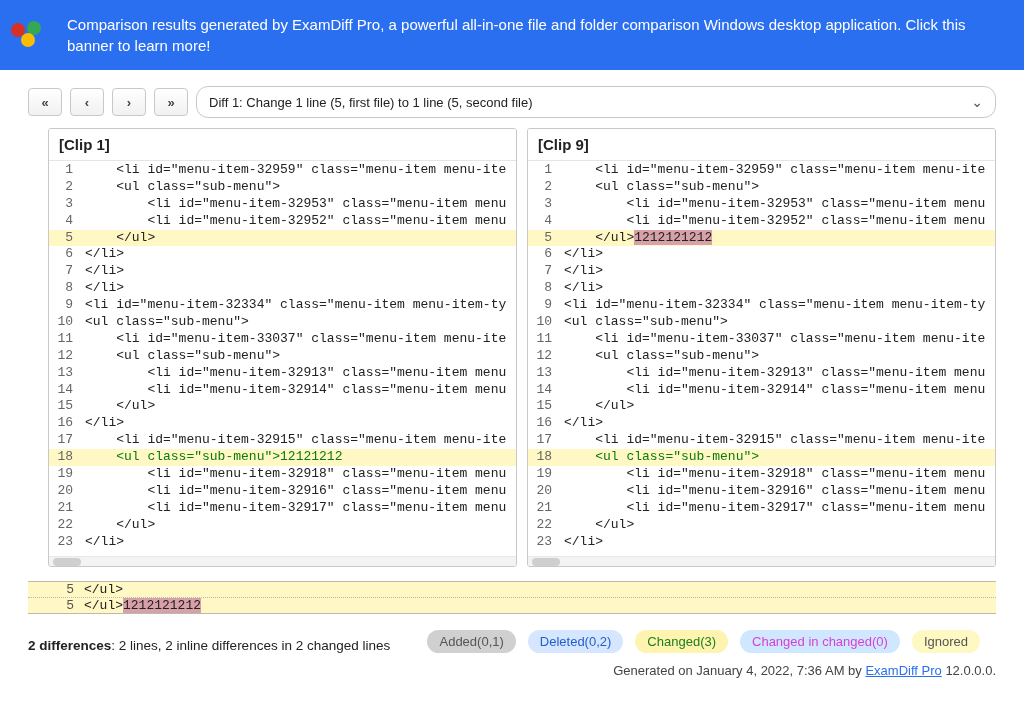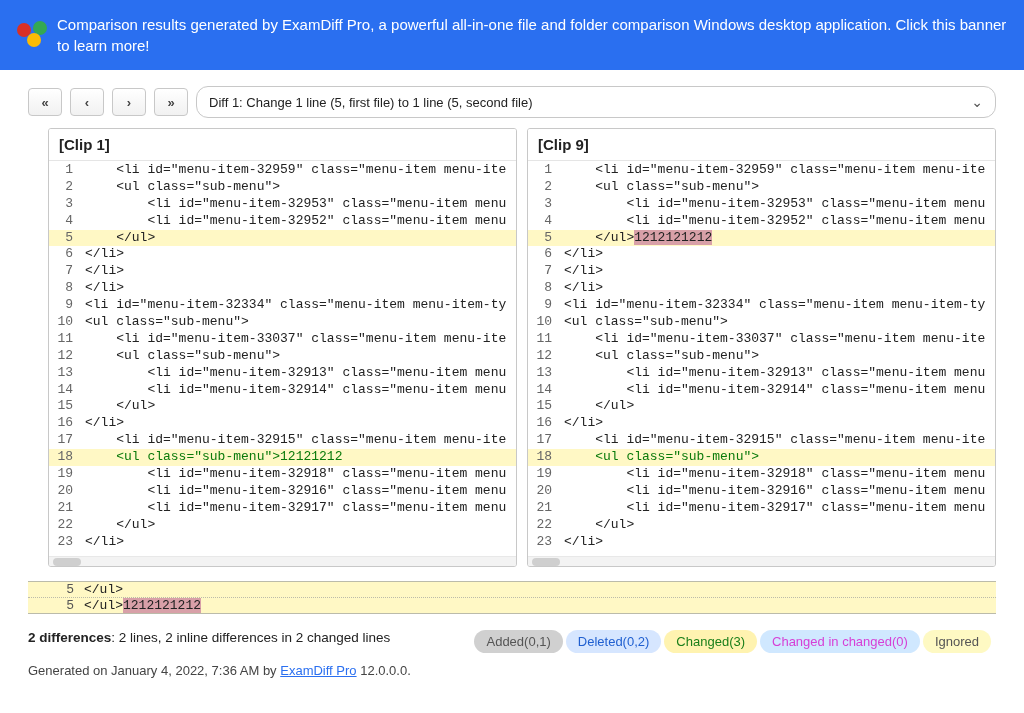--- a/index.html
+++ b/index.html
@@ -7,24 +7,24 @@
     margin: 0;
     font-family: Arial, Helvetica, sans-serif;
     font-size: 13px;
     color: #222;
     background: #fff;
     width: 1024px;
   }
   .banner {
     background: #2a6ff0;
     color: #fff;
-    padding: 14px 17px;
+    padding: 14px 11px;
     display: flex;
     align-items: center;
-    gap: 12px;
+    gap: 28px;
     font-size: 15px;
     line-height: 1.4;
   }
   .banner .logo {
     width: 28px; height: 28px; flex: 0 0 28px;
     position: relative;
   }
   .banner .logo .ball { position:absolute; width:14px; height:14px; border-radius:50%; }
   .banner .logo .red { background:#d93025; left:0; top:2px; }
   .banner .logo .yellow { background:#fbbc04; left:10px; top:12px; }
@@ -121,41 +121,41 @@
     border-top:1px dotted #bba;
   }
   .bottom-row:first-child { border-top:1px solid #bba; }
   .bottom-row:last-child { border-bottom:1px solid #bba; }
   .bottom-row .ln {
     width:56px; text-align:right; padding-right:10px; color:#555;
   }
   .bottom-row .txt { flex:1; }
 
   .footer {
-    padding: 8px 33px 6px 28px;
+    padding: 8px 44px 6px 28px;
     display:flex;
-    align-items:flex-start;
+    align-items:flex-end;
     flex-wrap:wrap;
-    gap:3px;
+    gap:12px;
     font-size:13.5px;
   }
   .footer .summary { flex:1; }
   .pill {
     padding:4px 12px;
     border-radius:14px;
     font-size:13px;
   }
   .pill.added   { background:#d0d0d0; color:#555; }
   .pill.deleted { background:#d6e6ff; color:#1f5fd0; }
   .pill.changed { background:#fff3b0; color:#1a7f1a; }
   .pill.cic     { background:#d0e8ff; color:#d63fd6; }
   .pill.ignored { background:#fef9c3; color:#555; }
 
   .generated {
-    text-align:left;
+    text-align:right;
     padding: 4px 28px 10px 28px;
     font-size:13px;
     color:#444;
   }
   .generated a { color:#2a6ff0; text-decoration:underline; }
 </style>
 </head>
 <body>
 
 <div class="banner">

